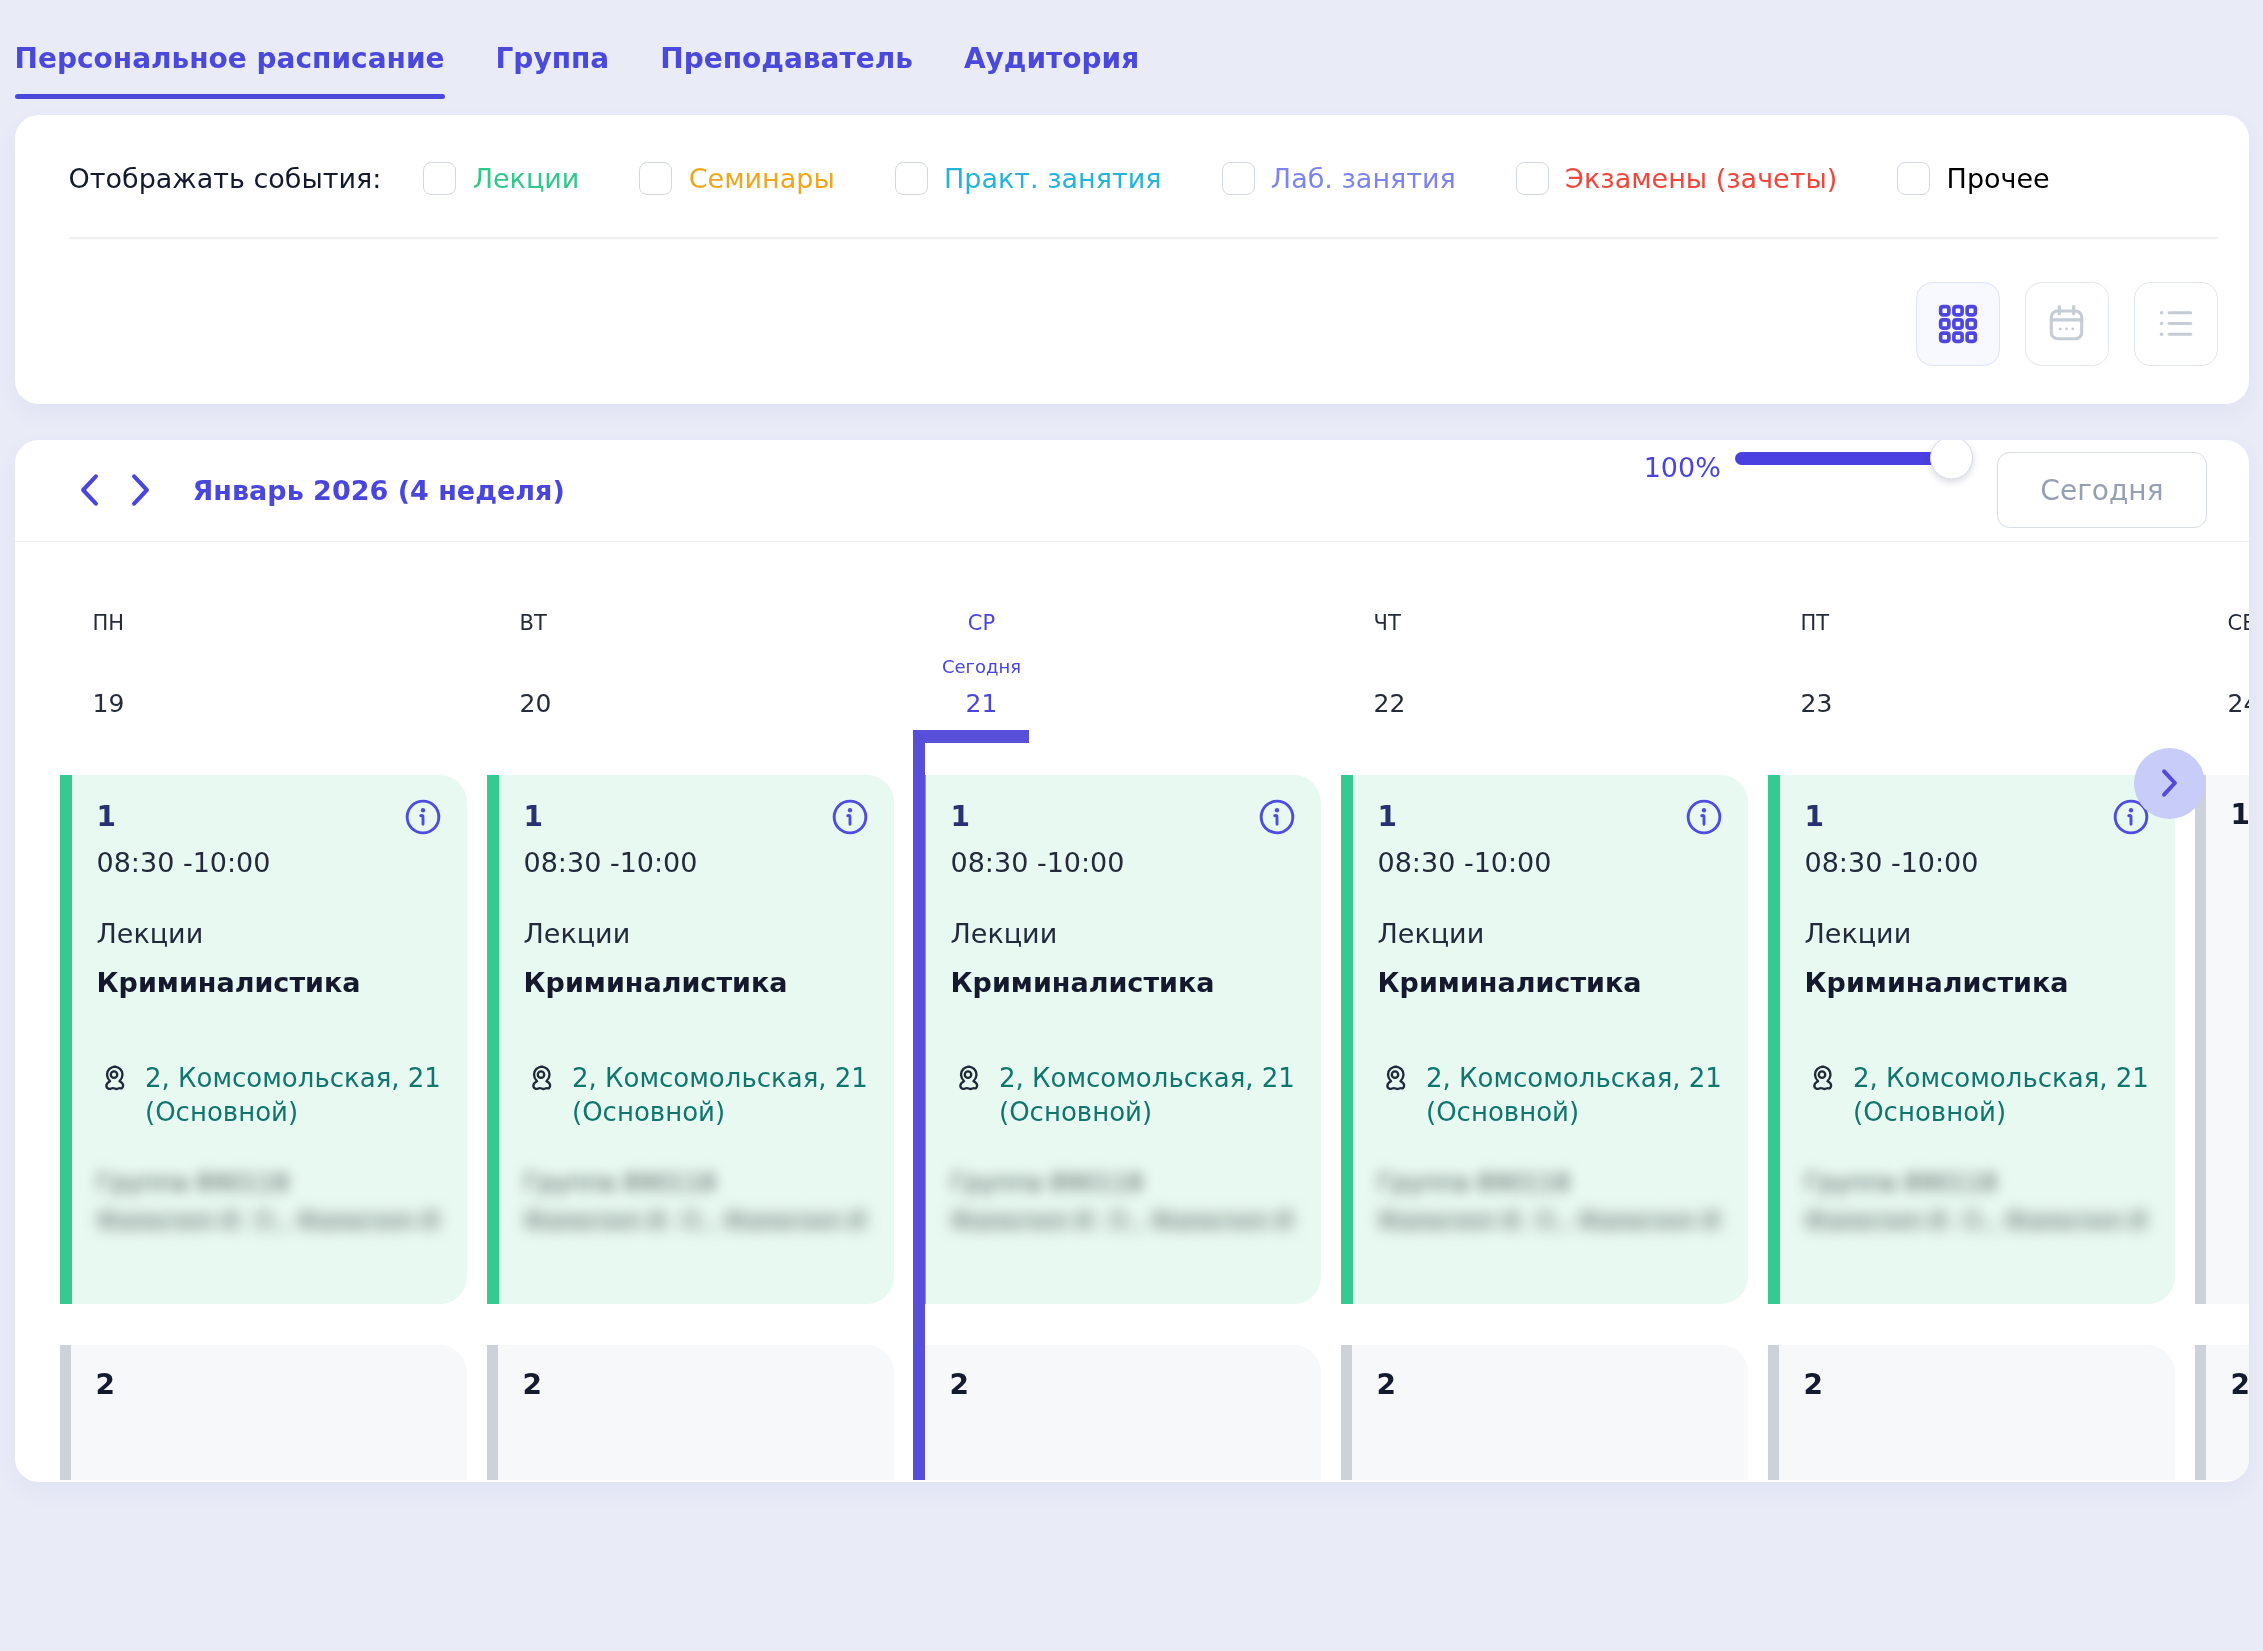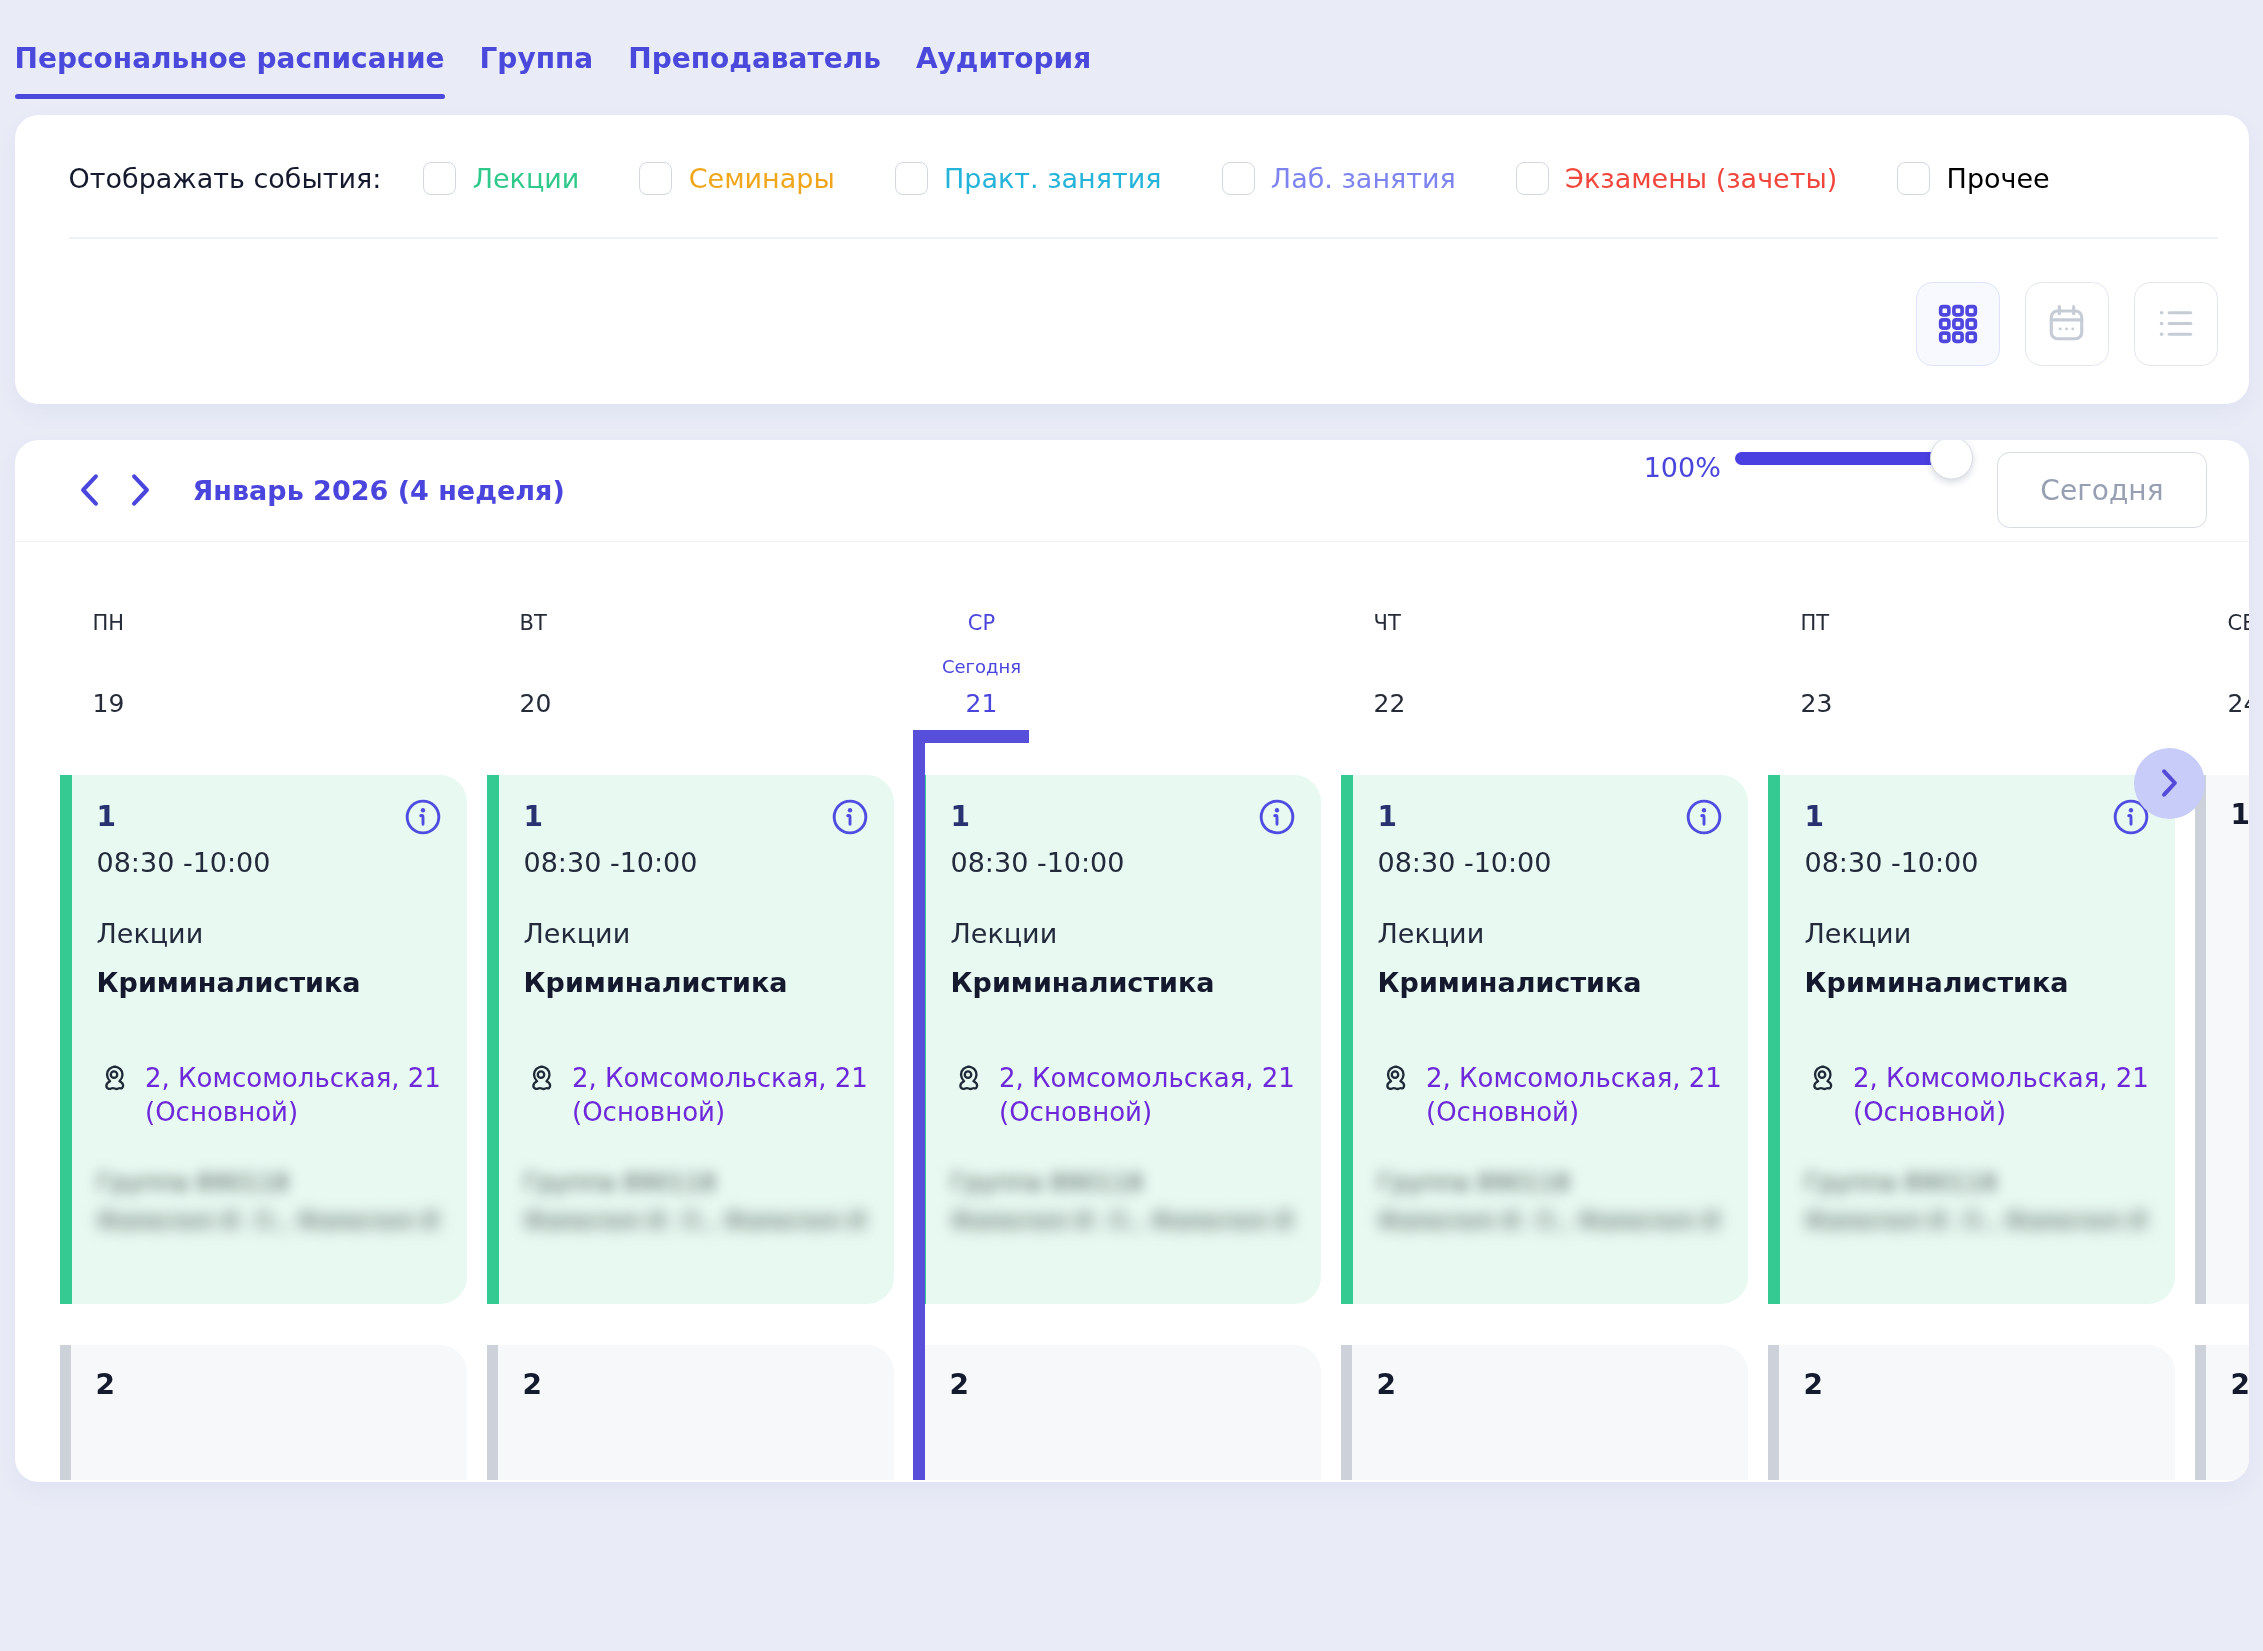--- a/index.html
+++ b/index.html
@@ -27,21 +27,21 @@
     position:absolute; top:50%; transform:translateY(-50%);
     width:62px; height:62px; border-radius:50%;
     background:#edf0fa;
     display:flex; align-items:center; justify-content:center;
   }
   .notch-left  { left:-16.3px; }
   .notch-right { right:-16.3px; }
   .notch .dot { width:20px; height:20px; border-radius:50%; background:#b2b7c2; }
 
   
-  .tabs { display:flex; gap:35px; margin:42px 14.5px 0 14.5px; }
+  .tabs { display:flex; gap:51px; margin:42px 14.5px 0 14.5px; }
   .tab {
     position:relative;
     background:none; border:none; cursor:pointer;
     font-family:inherit;
     font-size:28px; font-weight:600; color:#4a49dc;
     padding:0 0 23.5px 0;
   }
   .tab.active::after {
     content:""; position:absolute; left:0; right:0; bottom:0;
     height:4.5px; background:#4a49dc; border-radius:2.7px;
@@ -131,21 +131,21 @@
     padding:25px 25px 0 25px;
   }
   .slot-num { font-size:28px; font-weight:700; color:#293271; }
   .event-card .info-btn {
     position:absolute; top:23.5px; right:25px;
     background:none; border:none; cursor:pointer; padding:0; display:flex;
   }
   .event-time { margin-top:14.5px; font-size:27px; color:#232a3b; }
   .event-type { margin-top:40px; font-size:27px; color:#232a3b; }
   .event-subject { margin-top:18px; font-size:27px; font-weight:700; color:#15192d; }
-  .event-loc { display:flex; align-items:flex-start; gap:14.5px; margin-top:63px; font-size:26px; line-height:1.32; color:#6d28d9; }
+  .event-loc { display:flex; align-items:flex-start; gap:14.5px; margin-top:63px; font-size:26px; line-height:1.32; color:#0f766e; }
   .event-loc svg { flex:0 0 auto; margin-top:1.8px; }
   .blur-line1 { margin-top:38px; font-size:24.4px; color:#4c5a55; filter:blur(6.3px); white-space:nowrap; overflow:hidden; }
   .blur-line2 { margin-top:9px; font-size:24.4px; color:#4c5a55; filter:blur(7.2px); white-space:nowrap; overflow:hidden; }
 
   .empty-card {
     width:100%; height:100%;
     background:#f7f8fa;
     border-left:11px solid #ccd1da;
     border-radius:0 27px 27px 0;
     padding:23.5px 25px;

